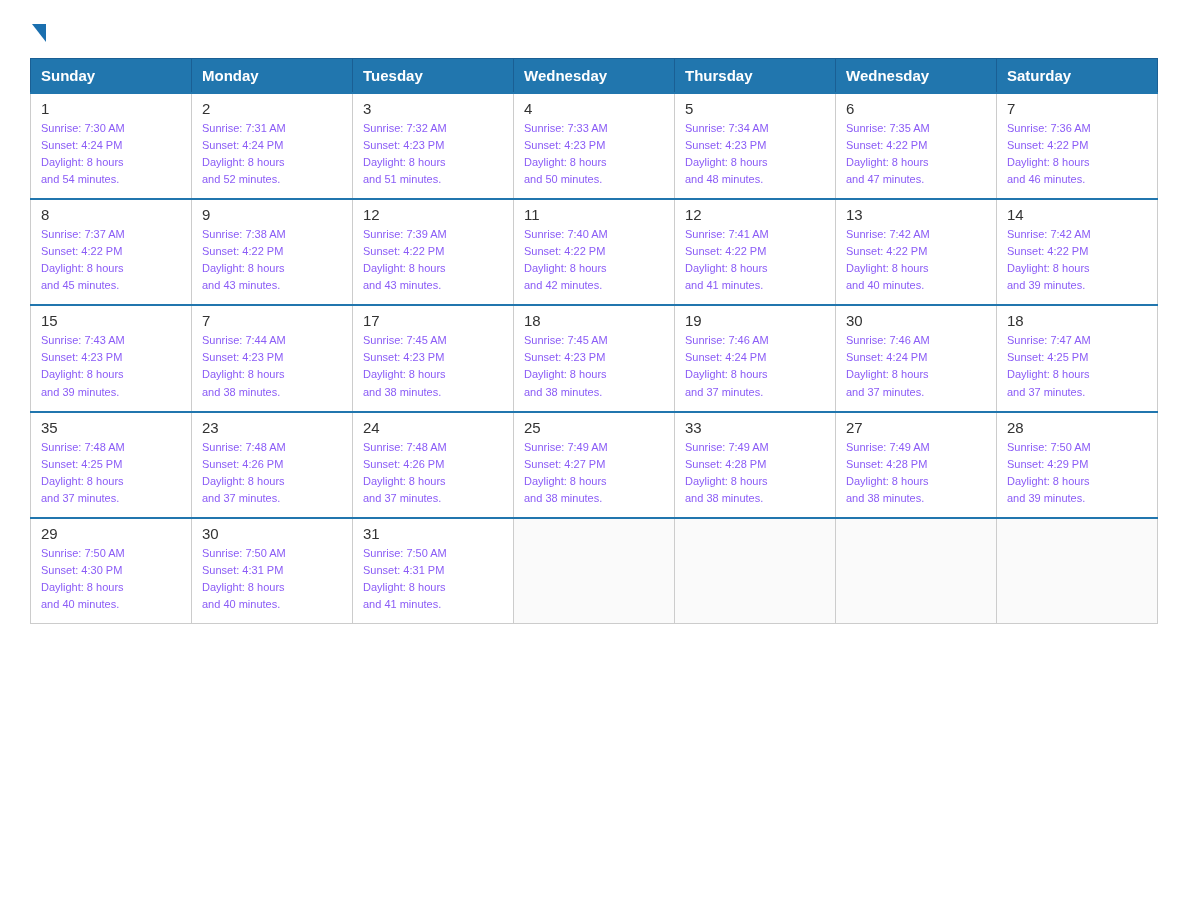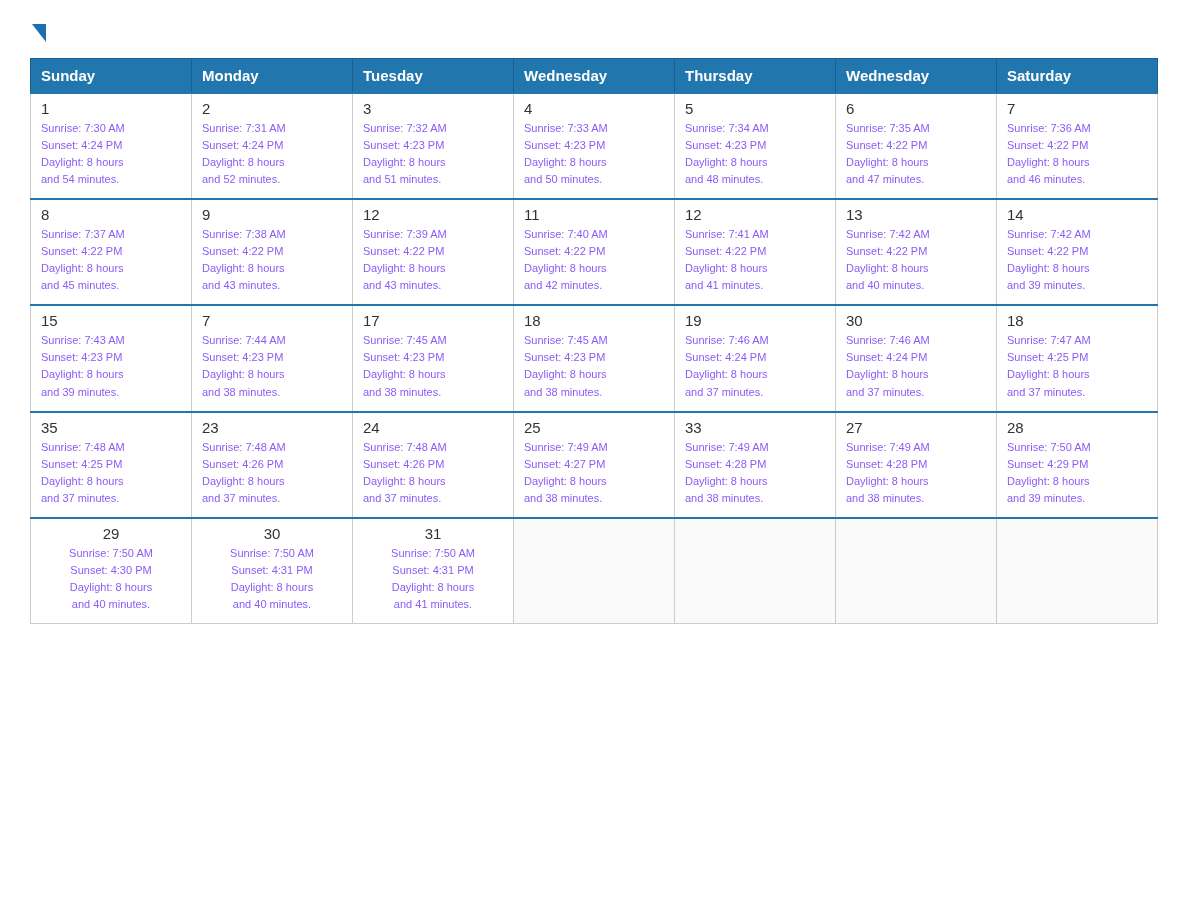--- a/index.html
+++ b/index.html
@@ -96,21 +96,20 @@
       margin-bottom: 3px;
       display: block;
     }
     .day-info {
       font-size: 11px;
       color: #8b5cf6;
       line-height: 1.55;
     }
     .last-row td {
       border-bottom: 2px solid #2176ae;
-      text-align: center;
     }
   </style>
 </head>
 <body>
 
 <div class="header">
   <div class="logo">
     <div class="logo-top">
       <span class="logo-general"></span>
       <div class="logo-triangle"></div>

